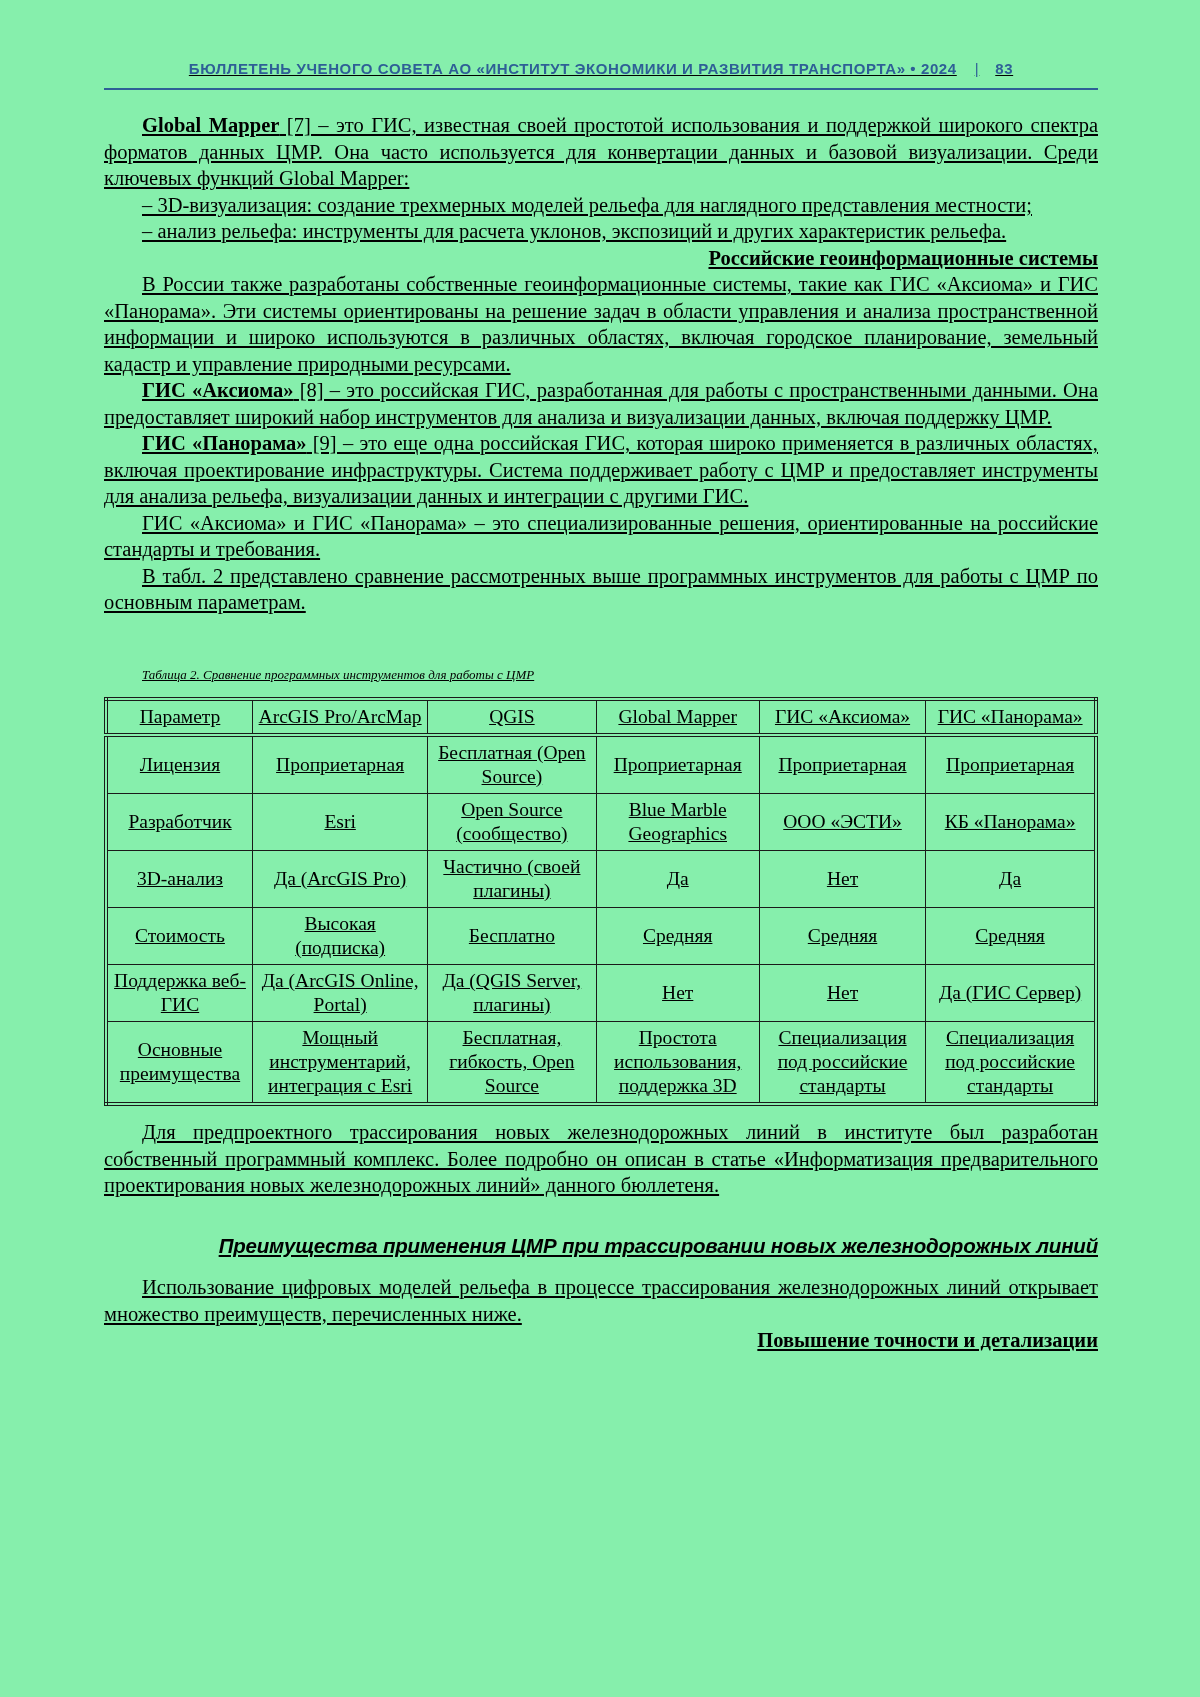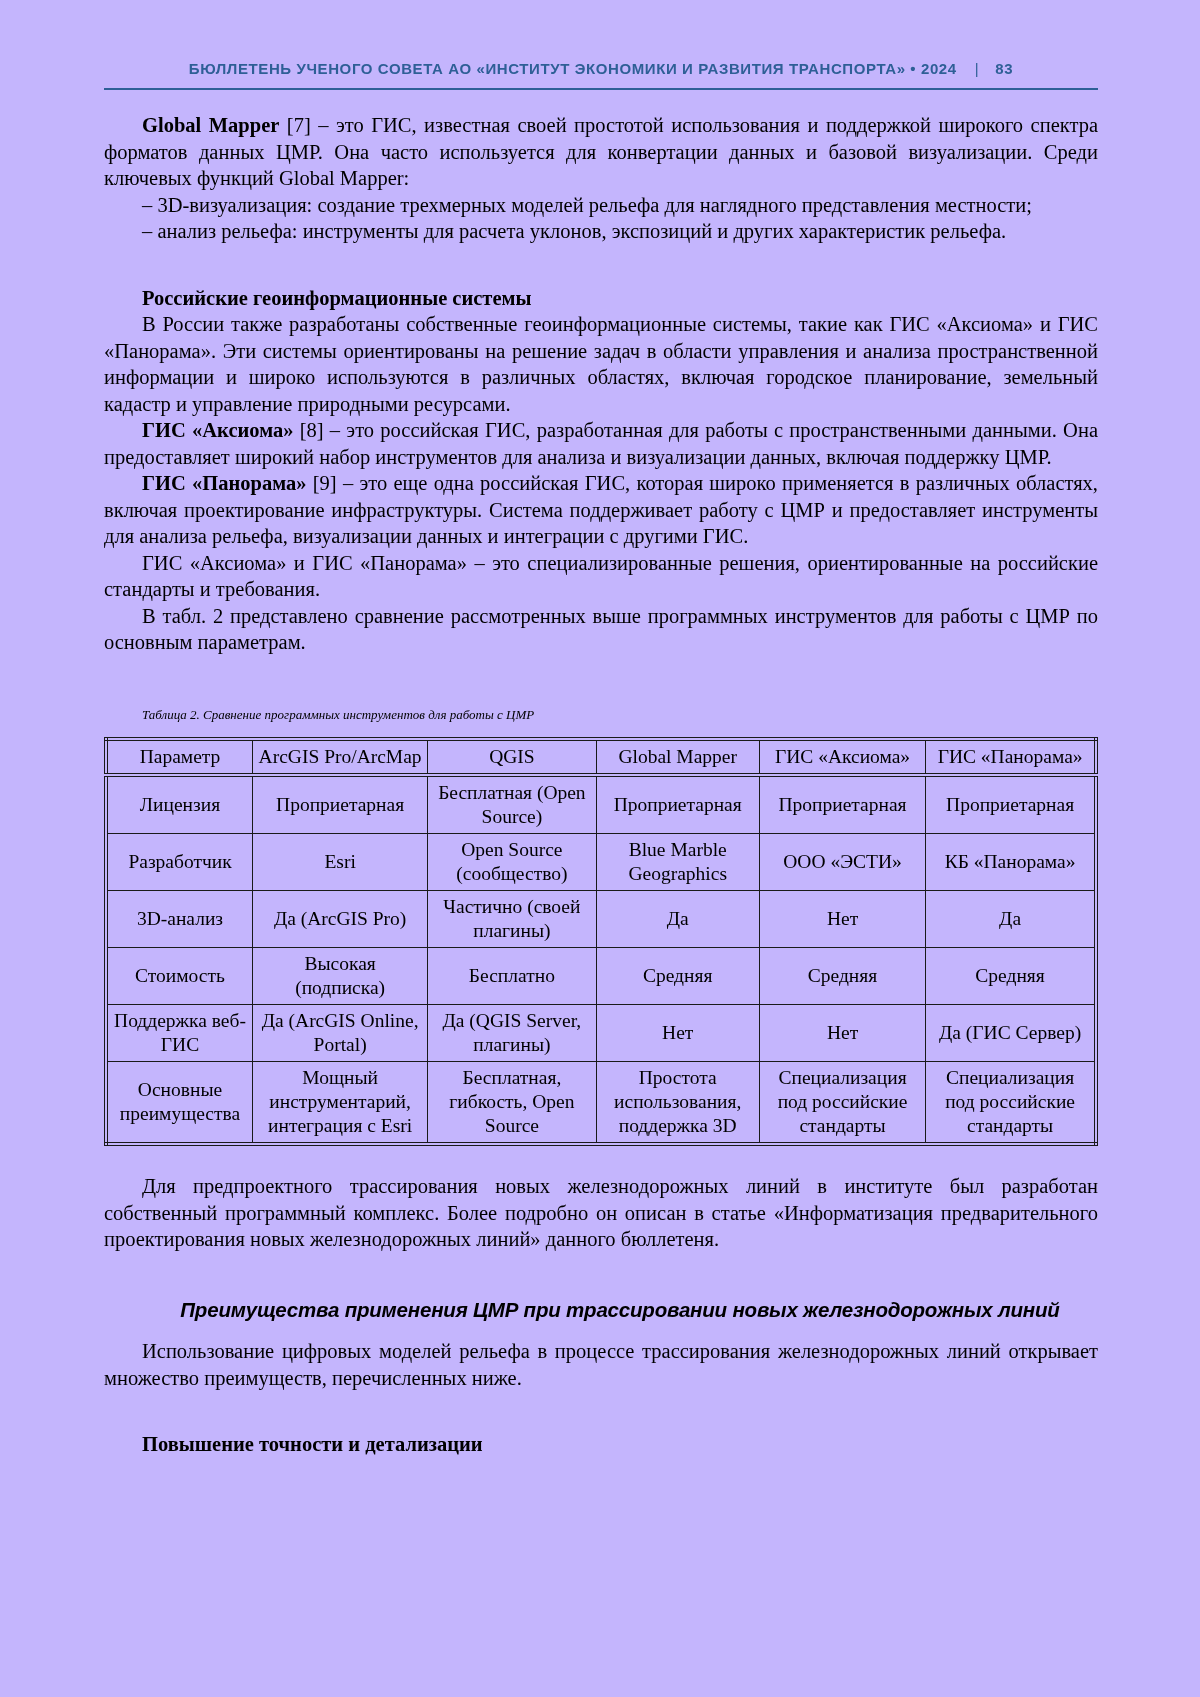--- a/index.html
+++ b/index.html
@@ -8,21 +8,22 @@
     width: 1200px;
     min-height: 1697px;
     font-family: "Liberation Serif", "DejaVu Serif", serif;
     color: #000;
     position: relative;
   }
   .page {
     width: 1200px;
     min-height: 1697px;
     padding: 0 102px 40px 104px;
-    background: #c4b5fd;
+    background: #86efac;
+    text-decoration: underline;
   }
   
   .running-header {
     padding-top: 60px;
     text-align: center;
     font-family: "Liberation Sans", "DejaVu Sans", sans-serif;
     font-size: 15px;
     font-weight: 600;
     letter-spacing: 0.6px;
     color: #2e5f96;
@@ -35,21 +36,21 @@
     margin-top: 11px;
   }
   
   .bodytext {
     margin-top: 22px;
     font-size: 20.5px;
     line-height: 26.5px;
     text-align: justify;
   }
   .bodytext p { text-indent: 38px; }
-  .bold-heading { font-weight: bold; text-indent: 38px; text-align: left; margin-top: 40px; }
+  .bold-heading { font-weight: bold; text-indent: 38px; text-align: right; }
   
   .table-caption {
     margin-top: 46px;
     margin-bottom: 9px;
     font-style: italic;
     font-size: 13px;
     text-align: left;
     text-indent: 0;
   }
   
@@ -66,32 +67,32 @@
     text-align: center;
     vertical-align: middle;
     padding: 4px 5px;
     font-weight: normal;
     word-wrap: break-word;
     margin-top: 16px;
   }
   table.cmp thead th { border-bottom: 4px double #1a1a1a; }
   
   .section-heading {
-    margin-top: 44px;
+    margin-top: 34px;
     margin-bottom: 15px;
     font-family: "Liberation Sans", "DejaVu Sans", sans-serif;
     font-style: italic;
     font-weight: bold;
     font-size: 20.5px;
     letter-spacing: -0.2px;
     color: #000;
-    text-align: center;
+    text-align: right;
     text-indent: 0;
   }
-  .after-table { margin-top: 27px; }
+  .after-table { margin-top: 13px; }
   .final-bold { font-weight: bold; }
 </style>
 </head>
 <body>
 
 <div class="page">
 
   <div class="running-header" style="color: rgb(46, 95, 150);">
     <span>БЮЛЛЕТЕНЬ УЧЕНОГО СОВЕТА АО «ИНСТИТУТ ЭКОНОМИКИ И РАЗВИТИЯ ТРАНСПОРТА» • 2024</span><span class="sep">|</span><span>83</span>
   </div>

